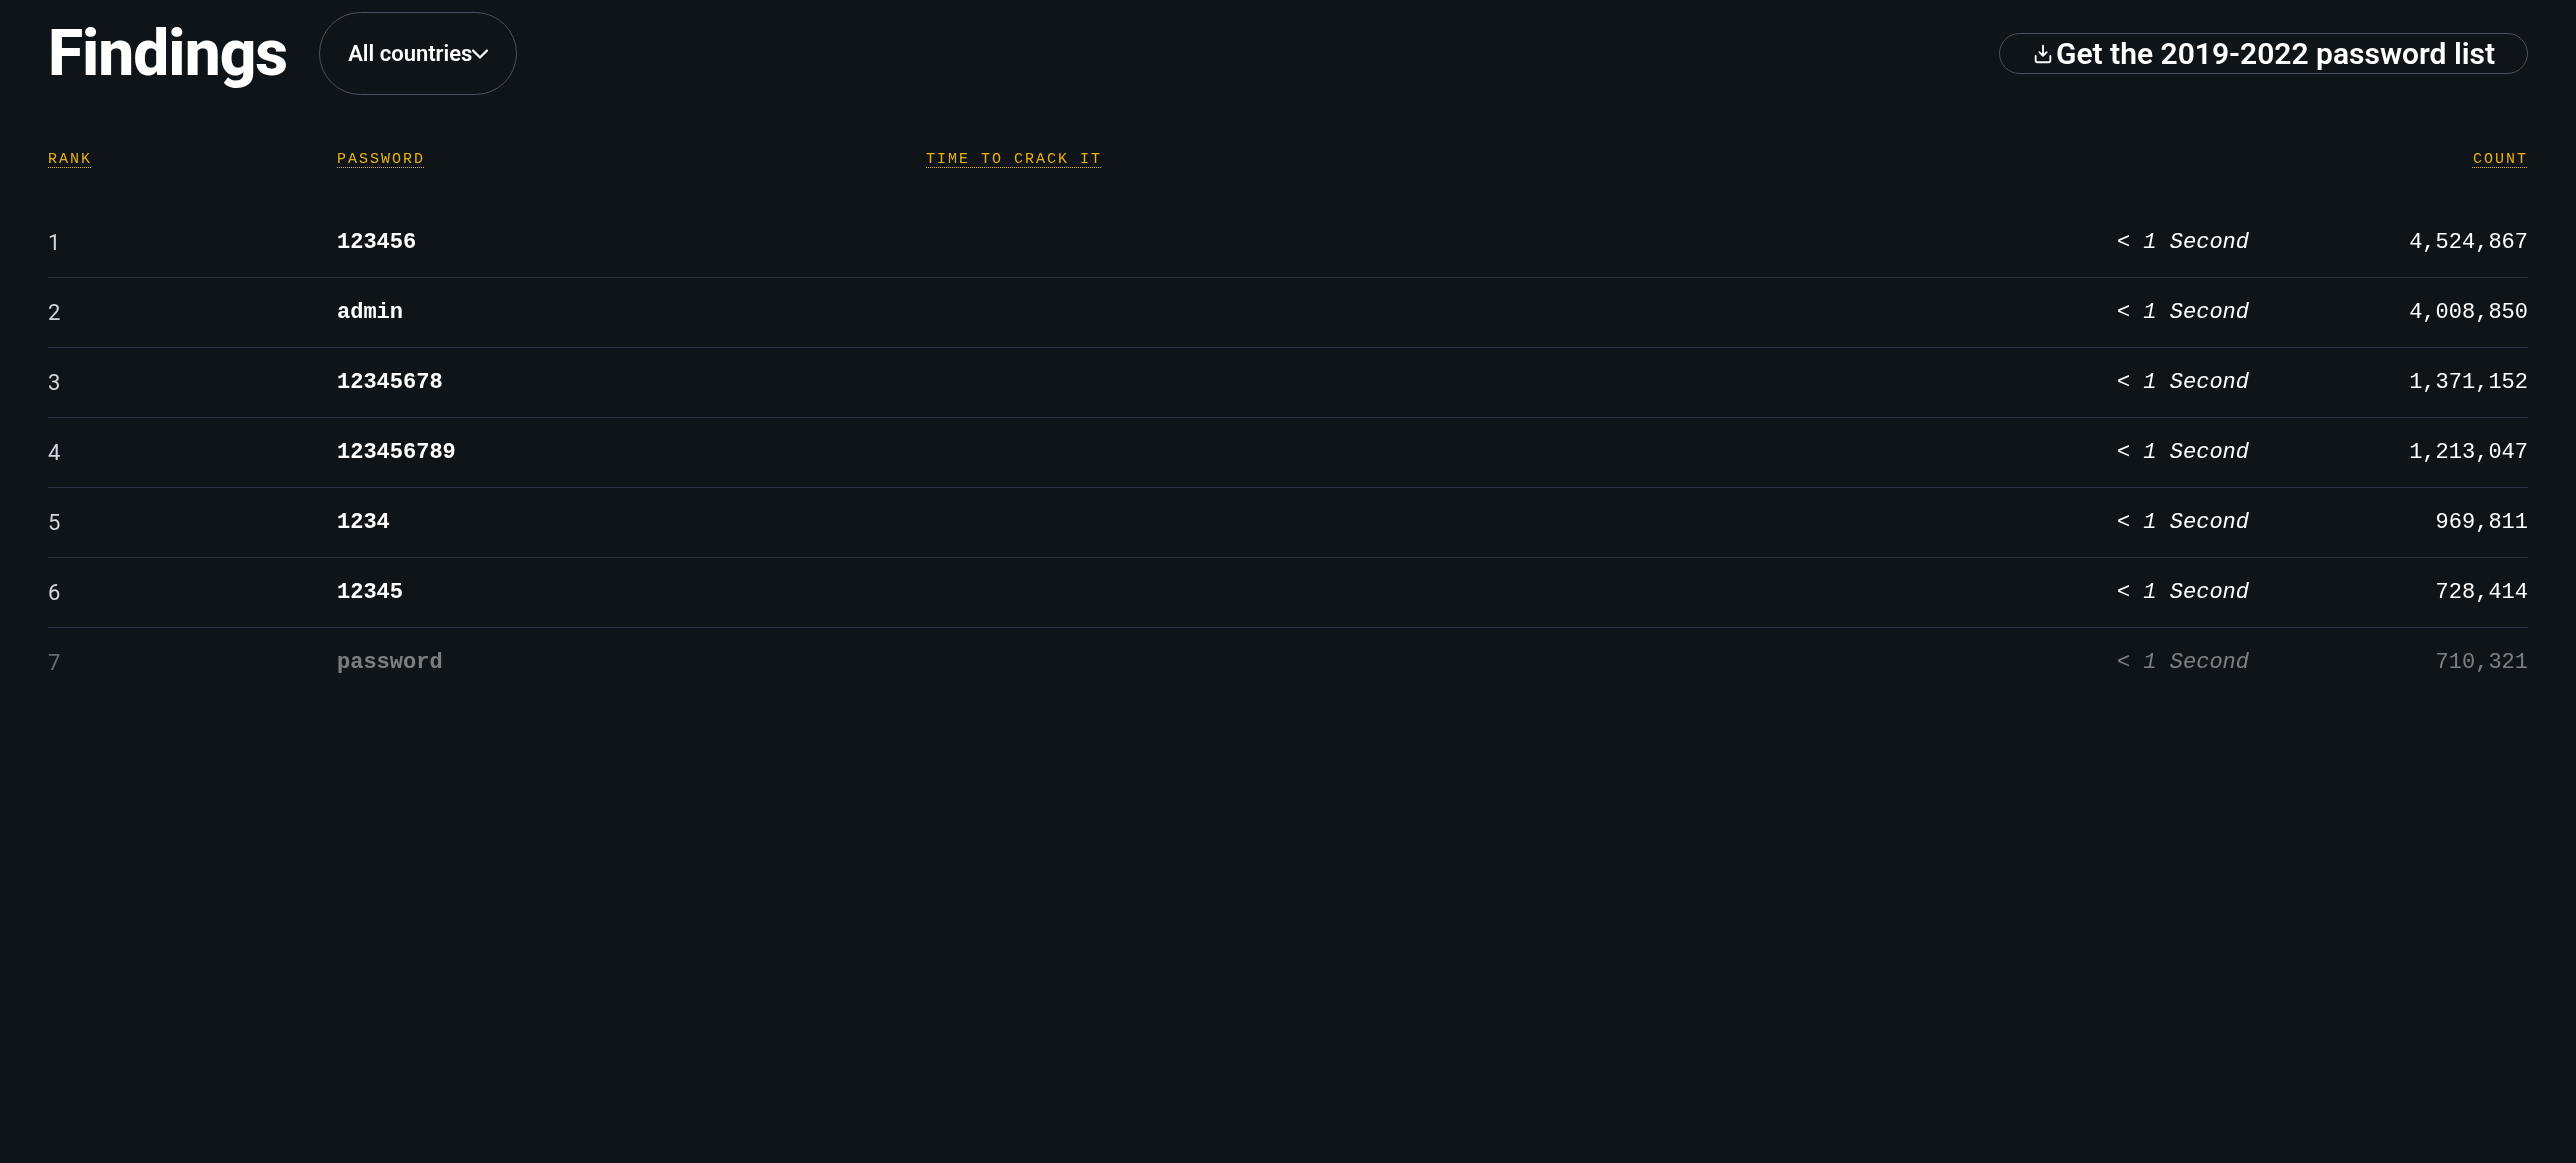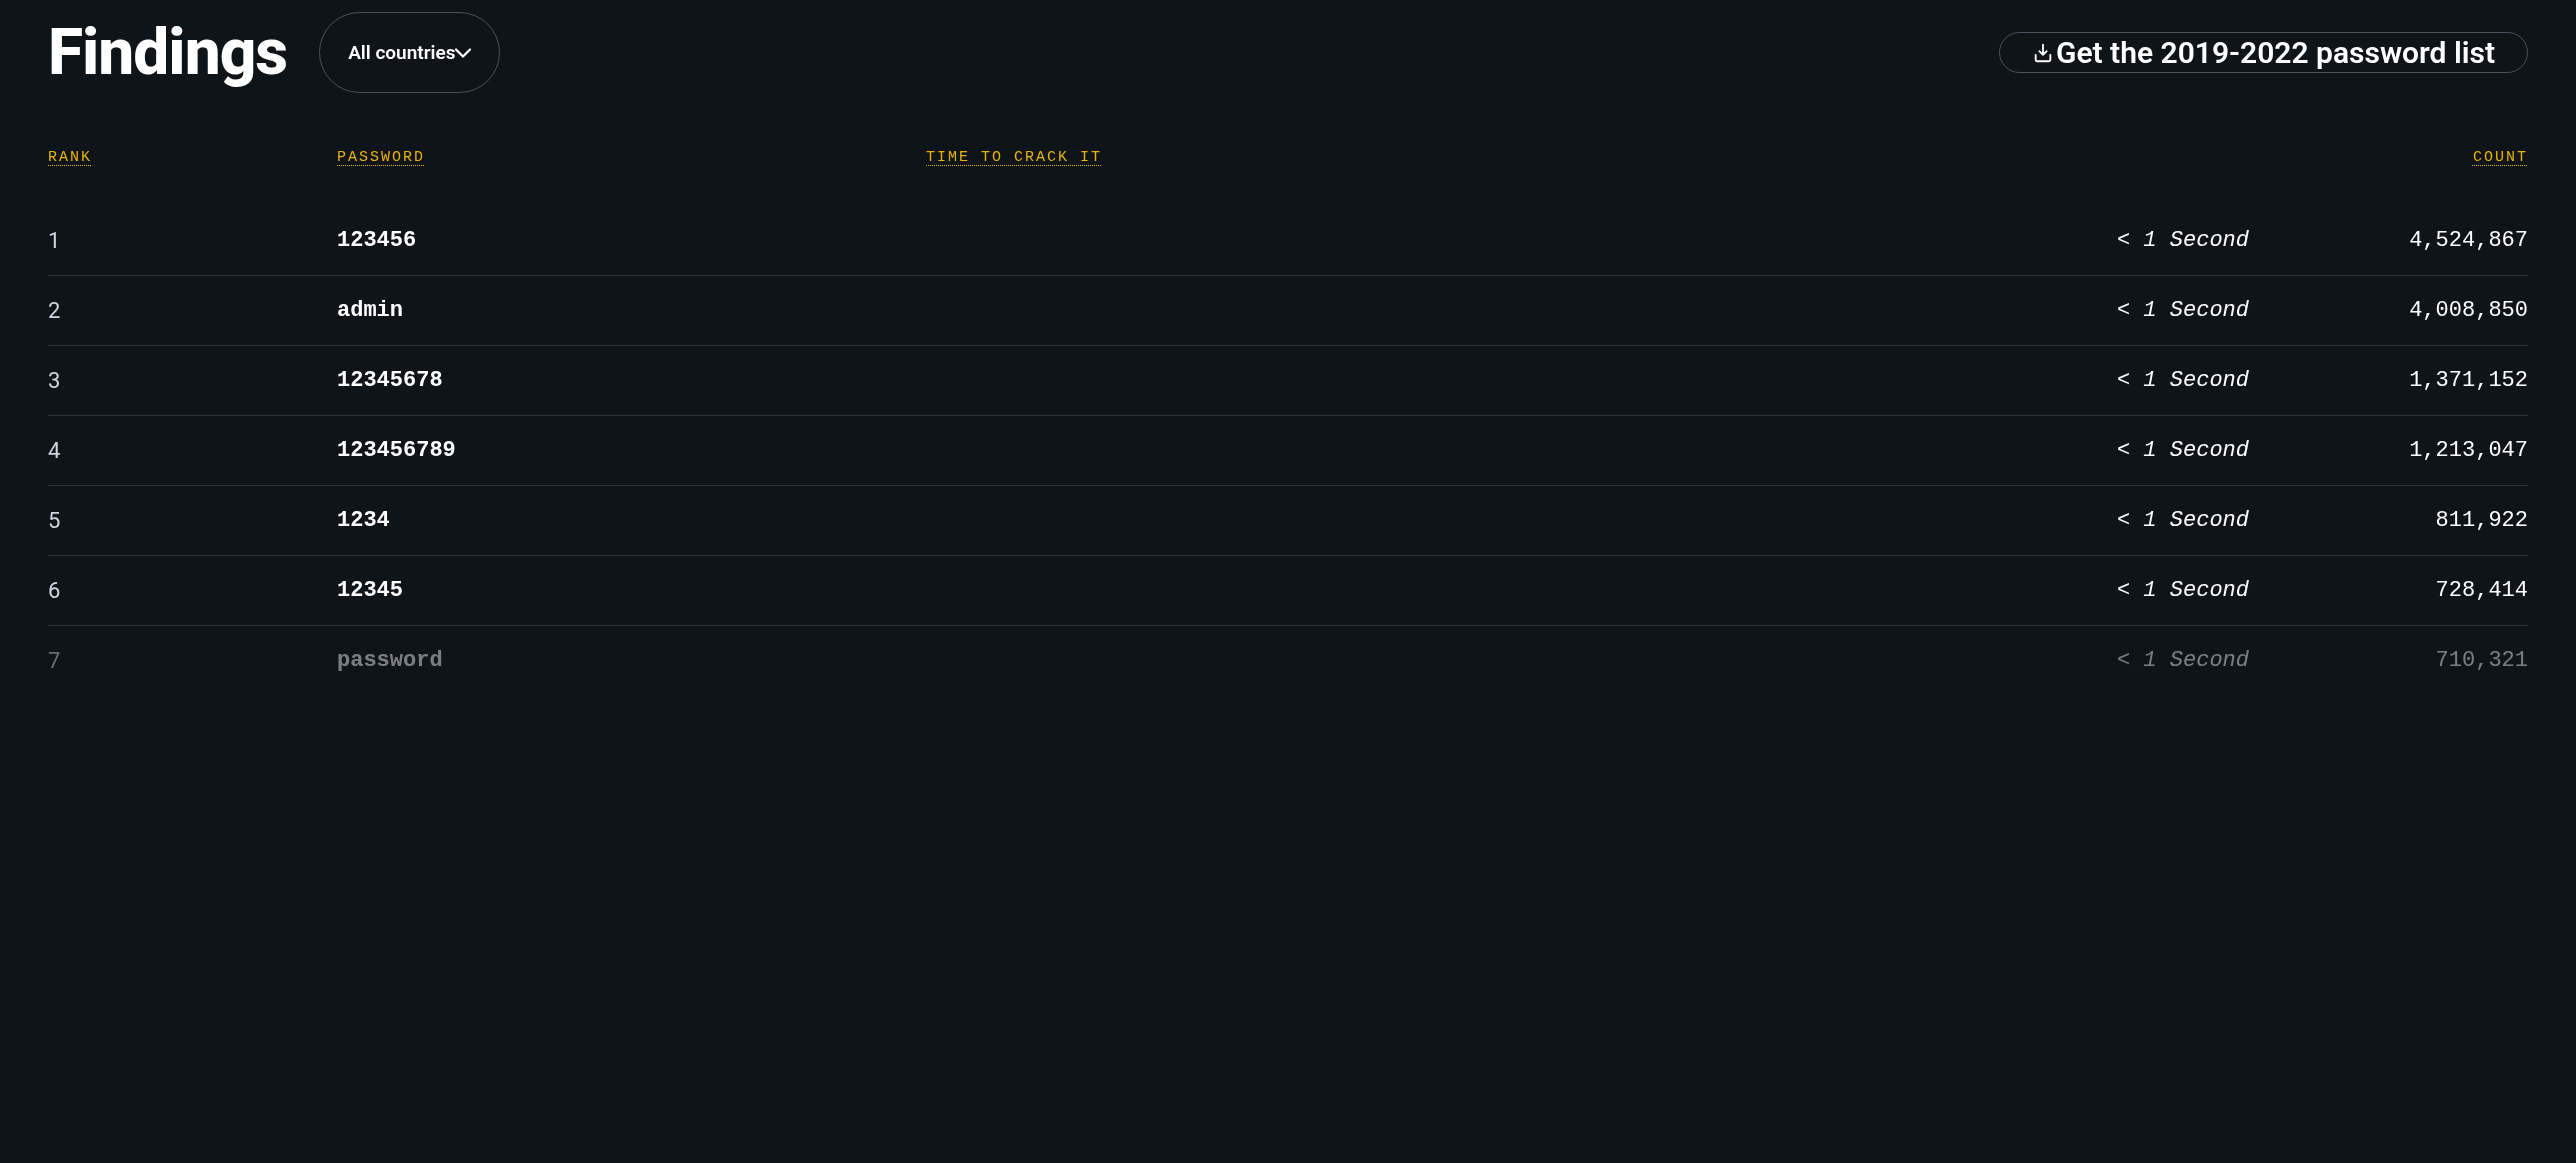--- a/index.html
+++ b/index.html
@@ -26,21 +26,21 @@
       font-weight: 800;
       letter-spacing: -1px;
     }
     .dropdown {
       display: flex;
       align-items: center;
       border: 1px solid #4a5260;
       border-radius: 997px;
       padding: 28px 28px;
       cursor: pointer;
-      font-size: 19px;
+      font-size: 22px;
       font-weight: 600;
       color: #ffffff;
     }
     .chevron {
       width: 16px;
       height: 16px;
       display: flex;
       align-items: center;
       justify-content: center;
     }
@@ -182,21 +182,21 @@
       <div class="table-row">
         <div class="cell-rank">4</div>
         <div class="cell-password">123456789</div>
         <div class="cell-time">&lt; 1 Second</div>
         <div class="cell-count">1,213,047</div>
       </div>
       <div class="table-row">
         <div class="cell-rank">5</div>
         <div class="cell-password">1234</div>
         <div class="cell-time">&lt; 1 Second</div>
-        <div class="cell-count">811,922</div>
+        <div class="cell-count">969,811</div>
       </div>
       <div class="table-row">
         <div class="cell-rank">6</div>
         <div class="cell-password">12345</div>
         <div class="cell-time">&lt; 1 Second</div>
         <div class="cell-count">728,414</div>
       </div>
       <div class="table-row">
         <div class="cell-rank">7</div>
         <div class="cell-password">password</div>

